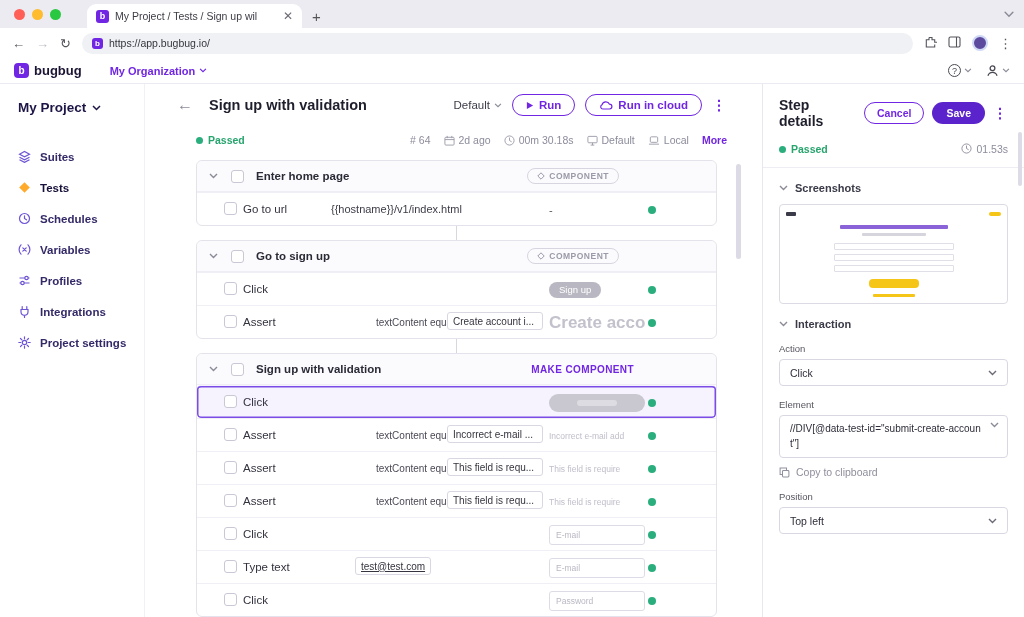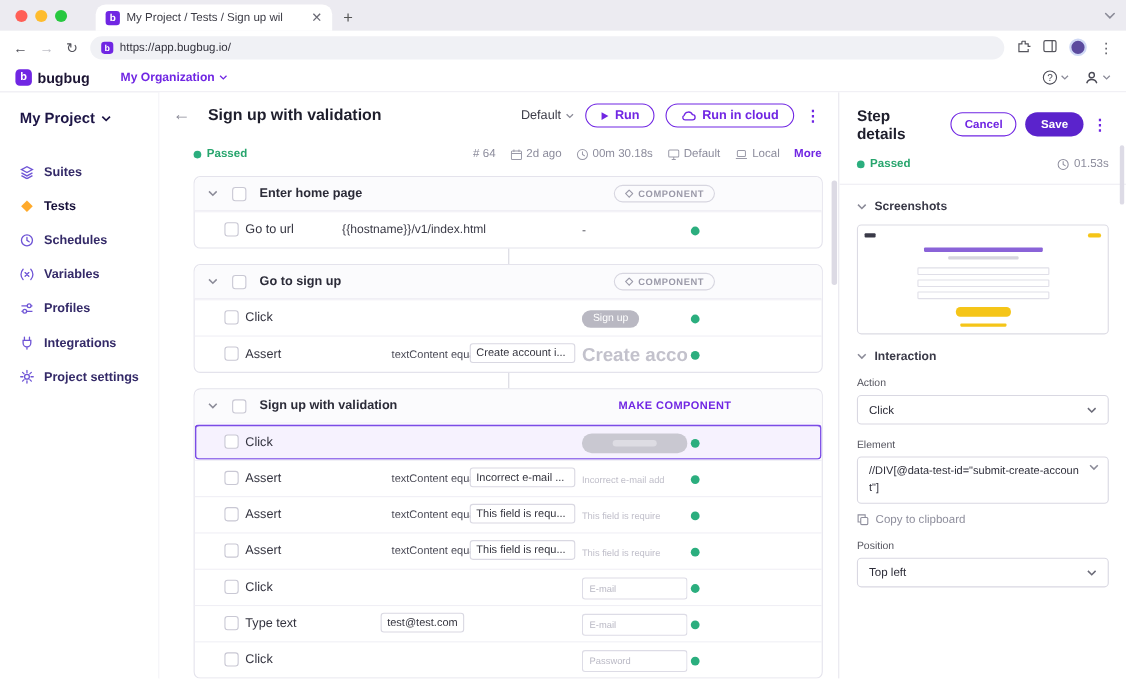--- a/index.html
+++ b/index.html
@@ -31,21 +31,21 @@
   .appheader { height:26px; display:flex; align-items:center; padding:0 14px; border-bottom:1px solid #eceaf1; background:#fff; }
   .logo { display:flex; align-items:center; gap:5px; }
   .logo-mark { width:15px; height:15px; border-radius:4px; background:#7026e3; color:#fff; font-weight:bold; font-size:10px; display:flex; align-items:center; justify-content:center; }
   .logo-text { font-weight:bold; font-size:13px; color:#1c1433; }
   .org { display:flex; align-items:center; gap:4px; margin-left:28px; color:#7026e3; font-size:11px; font-weight:bold; }
   .hdr-right { margin-left:auto; display:flex; align-items:center; gap:14px; color:#4a4a55; }
   .help-circ { width:13px; height:13px; border:1.2px solid #4a4a55; border-radius:50%; font-size:9px; display:inline-flex; align-items:center; justify-content:center; }
   .hdr-item { display:flex; align-items:center; gap:3px; }
 
   
-  .content { display:flex; height:533px; }
+  .content { display:flex; height:533px;gap:20px; }
   .sidebar { width:145px; flex:0 0 145px; padding:16px 0 0 18px; border-right:1px solid #f1f0f5; }
   .proj { display:flex; align-items:center; gap:6px; font-size:13.5px; font-weight:bold; color:#1d1546; }
   .nav-list { margin-top:26px; }
   .nav-item { display:flex; align-items:center; gap:9px; height:31px; font-size:11.5px; font-weight:600; color:#342a68; cursor:default; }
   .nav-item.active { color:#17103a; font-weight:bold; }
   .nav-item svg { flex:0 0 auto; }
 
   .main { flex:1; position:relative; background:#fff; overflow:hidden; }
   .main-header { height:42px; display:flex; align-items:center; padding:0 15px 0 12px; gap:8px; }
   .back { color:#8b8b98; font-size:16px; }
@@ -55,57 +55,57 @@
   .btn-o { display:flex; align-items:center; gap:5px; border:1px solid #7026e3; color:#7026e3; border-radius:14px; padding:4px 13px; font-size:11.5px; font-weight:600; background:#fff; }
   .kebab { color:#7026e3; font-size:14px; font-weight:bold; letter-spacing:1px; }
 
   .status-row { height:28px; display:flex; align-items:center; margin:0 15px 0 31px; font-size:10.5px; color:#8c8c9c; gap:13px; }
   .passed { display:flex; align-items:center; gap:5px; color:#27a56d; font-weight:600; }
   .gdot { width:7px; height:7px; border-radius:50%; background:#2bae7e; display:inline-block; }
   .sr-right { margin-left:auto; display:flex; align-items:center; gap:13px; }
   .sr-item { display:flex; align-items:center; gap:4px; }
   .more-link { color:#7026e3; font-weight:bold; font-size:10.5px; }
 
-  .steps { margin:6px 14px 0 31px; }
+  .steps { margin:6px 25px 0 31px; }
   .card { border:1px solid #e4e3ec; border-radius:6px; background:#fff; }
   .card-h { display:flex; align-items:center; height:31px; padding:0 12px; background:#fbfbfd; border-bottom:1px solid #efeef4; border-radius:6px 6px 0 0; }
   .card-h .cbx { margin-left:13px; }
   .card-title { font-size:11.5px; font-weight:bold; color:#2b2b38; margin-left:12px; }
   .badge { margin-left:auto; margin-right:85px; display:flex; align-items:center; gap:4px; border:1px solid #d7d6e0; border-radius:10px; padding:2px 9px; color:#9b9aa9; font-size:8.5px; font-weight:bold; letter-spacing:.5px; }
   .make-comp { margin-left:auto; margin-right:70px; color:#7026e3; font-size:10px; font-weight:bold; letter-spacing:.4px; }
   .cbx { width:13px; height:13px; border:1.4px solid #c9c8d4; border-radius:3px; background:#fff; flex:0 0 auto; }
   .row { position:relative; height:33px; border-top:1px solid #f0eff5; }
   .row:first-of-type { border-top:none; }
   .row .cbx { position:absolute; left:27px; top:9px; }
   .action { position:absolute; left:46px; top:10px; font-size:11.5px; color:#33333f; }
   .urlval { position:absolute; left:134px; top:10px; font-size:11px; color:#3c3c48;text-align:center; }
   .cond { position:absolute; left:179px; top:11px; font-size:10px; color:#4a4a56; }
   .valbox { position:absolute; left:250px; top:6px; width:96px; border:1px solid #d9d8e2; border-radius:3px; padding:2.5px 5px; font-size:10px; color:#35353f; white-space:nowrap; overflow:hidden; background:#fff; }
-  .valbox.at-cond { left:169px; width:auto; }
+  .valbox.at-cond { left:158px; width:auto;text-decoration:underline; }
   .preview { position:absolute; left:352px; top:0; width:96px; height:33px; display:flex; align-items:center; overflow:hidden; }
   .pv-dash { font-size:11px; color:#55555f; }
   .pv-pill { background:#b9b8c2; color:#fff; border-radius:10px; padding:2.5px 10px; font-size:9.5px; white-space:nowrap; }
   .pv-big { font-size:17px; font-weight:bold; color:#c3c2cc; white-space:nowrap; }
   .pv-small { font-size:8.5px; color:#c0bfca; white-space:nowrap; }
   .pv-input { width:112px; height:20px; border:1px solid #dddce6; border-radius:3px; background:#fff; font-size:8.5px; color:#b9b8c4; line-height:18px; padding-left:6px; }
   .pv-ghost { width:97px; height:18px; border-radius:9px; background:#c9c8d1; position:relative; }
   .pv-ghost::after { content:""; position:absolute; left:28px; top:6px; width:40px; height:6px; border-radius:3px; background:#dddce3; }
   .dot { position:absolute; left:451px; top:13px; width:8px; height:8px; border-radius:50%; background:#2bae7e; }
   .row.sel { background:#f6f2fe; box-shadow:inset 0 0 0 1.5px #7b4ce6; border-radius:4px; border-top-color:transparent; }
   .connector { width:1px; height:14px; background:#d8d7e0; margin:0 auto; }
   .main-scroll { position:absolute; right:1px; top:80px; width:5px; height:95px; background:#dcdae4; border-radius:3px; }
 
   
   .panel { width:262px; flex:0 0 262px; border-left:1px solid #e8e6ee; background:#fff; padding:13px 16px 0; position:relative; overflow:hidden; }
   .panel-h { display:flex; align-items:center; gap:8px; }
   .panel-title { font-size:14px; font-weight:bold; color:#1e1e2c; margin-right:auto; }
   .btn-cancel { border:1px solid #7026e3; color:#7026e3; background:#fff; border-radius:13px; padding:4px 12px; font-size:10.5px; font-weight:600; }
   .btn-save { background:#5b23cc; color:#fff; border:none; border-radius:13px; padding:5px 14px; font-size:10.5px; font-weight:600; }
   .panel-status { display:flex; align-items:center; margin-top:14px; font-size:10.5px; }
-  .ps-time { margin-left:auto; display:flex; align-items:flex-end; gap:4px; color:#8c8c9c; }
+  .ps-time { margin-left:auto; display:flex; align-items:flex-start; gap:4px; color:#8c8c9c; }
   .panel-div { border-top:1px solid #eeedf3; margin:12px -16px 0; }
   .sec-h { display:flex; align-items:center; gap:7px; margin-top:14px; font-size:11px; font-weight:bold; color:#3a3a48; }
   .thumb { margin-top:10px; height:100px; border:1px solid #dcdbe4; border-radius:4px; background:#fff; position:relative; overflow:hidden; }
   .t-topbar { position:absolute; left:6px; right:6px; top:5px; height:7px; display:flex; align-items:center; justify-content:space-between; }
   .t-logo { width:10px; height:4px; background:#3a3a48; border-radius:1px; }
   .t-cta { width:12px; height:4px; background:#f5c518; border-radius:2px; }
   .t-line { position:absolute; left:50%; transform:translateX(-50%); border-radius:1px; }
   .t-title { top:20px; width:108px; height:4px; background:#8a63d8; }
   .t-sub { top:28px; width:64px; height:2.5px; background:#d6d5de; }
   .t-in1 { top:38px; width:120px; height:7px; background:#fff; border:1px solid #e0dfe8; }

